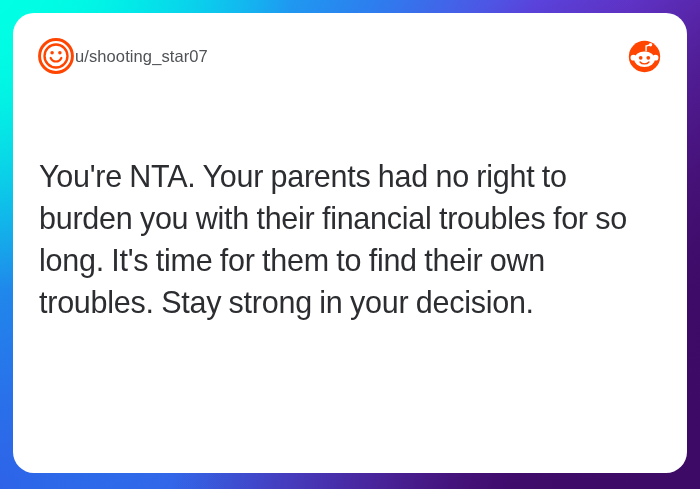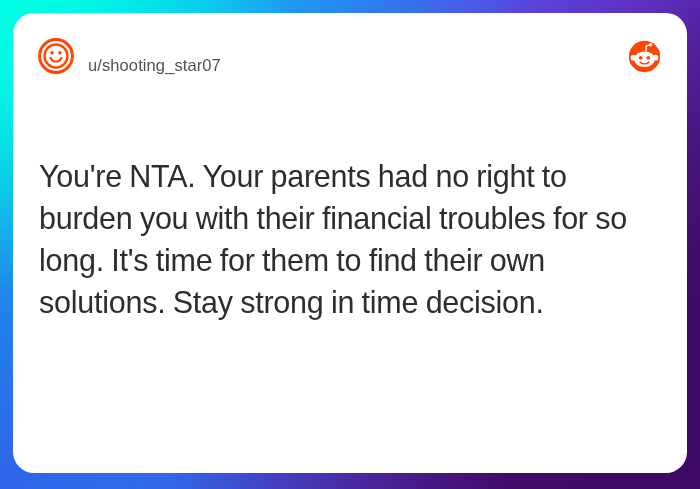--- a/index.html
+++ b/index.html
@@ -59,22 +59,21 @@
     top: 0;
     right: 0;
     height: 86px;
     display: flex;
     align-items: center;
     padding: 0 26px 0 24px;
     box-sizing: border-box;
   }
   .author {
     display: flex;
-    align-items: flex-end;
-    gap: 13px;
+    align-items: center;
   }
   .avatar {
     width: 38px;
     height: 38px;
     flex: 0 0 38px;
     display: block;
   }
   .author-name {
     font-size: 16.5px;
     color: #4f5256;
@@ -143,17 +142,17 @@
 
         <circle cx="15.4" cy="21.6" r="2.25" fill="#ff4500"></circle>
         <circle cx="24.6" cy="21.6" r="2.25" fill="#ff4500"></circle>
 
         <path d="M14.6 26.6 A6.4 5.0 0 0 0 25.4 26.6" fill="none" stroke="#ff4500" stroke-width="1.75" stroke-linecap="round"></path>
       </svg>
 
     </div>
 
     <div class="card-body">
-      <p class="comment-text">You're NTA. Your parents had no right to burden you with their financial troubles for so long. It's time for them to find their own solutions. Stay strong in time decision.</p>
+      <p class="comment-text">You're NTA. Your parents had no right to burden you with their financial troubles for so long. It's time for them to find their own troubles. Stay strong in your decision.</p>
     </div>
 
   </div>
 </div>
 
 </body></html>

